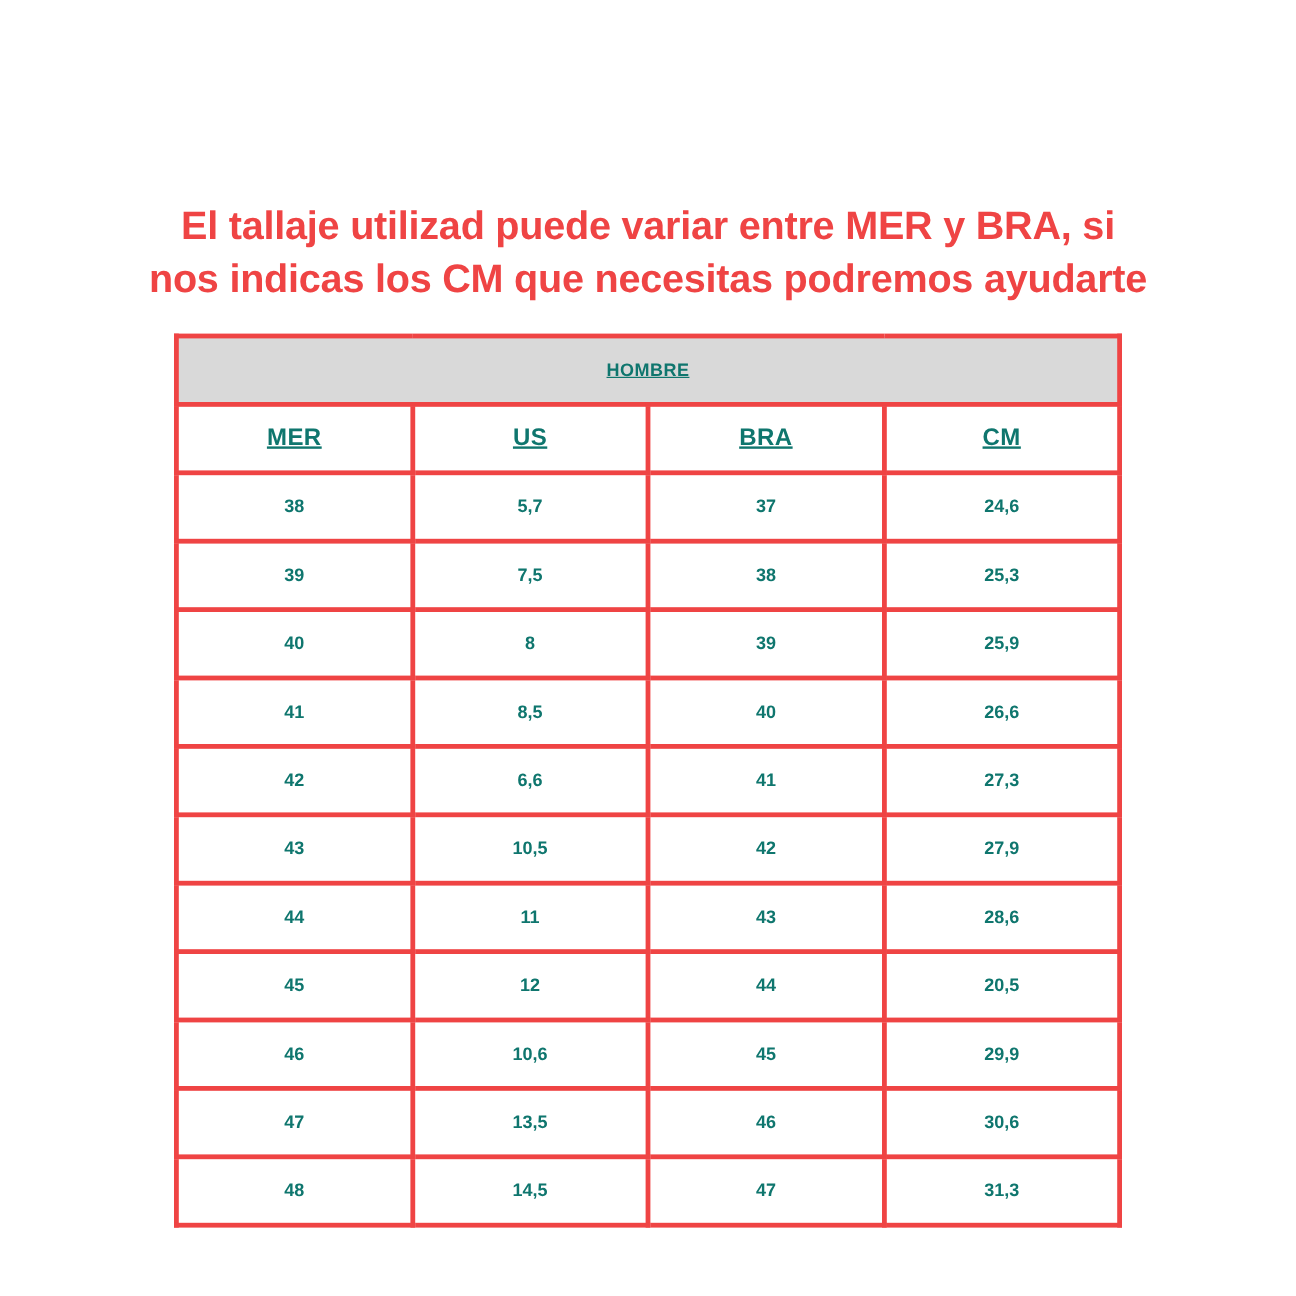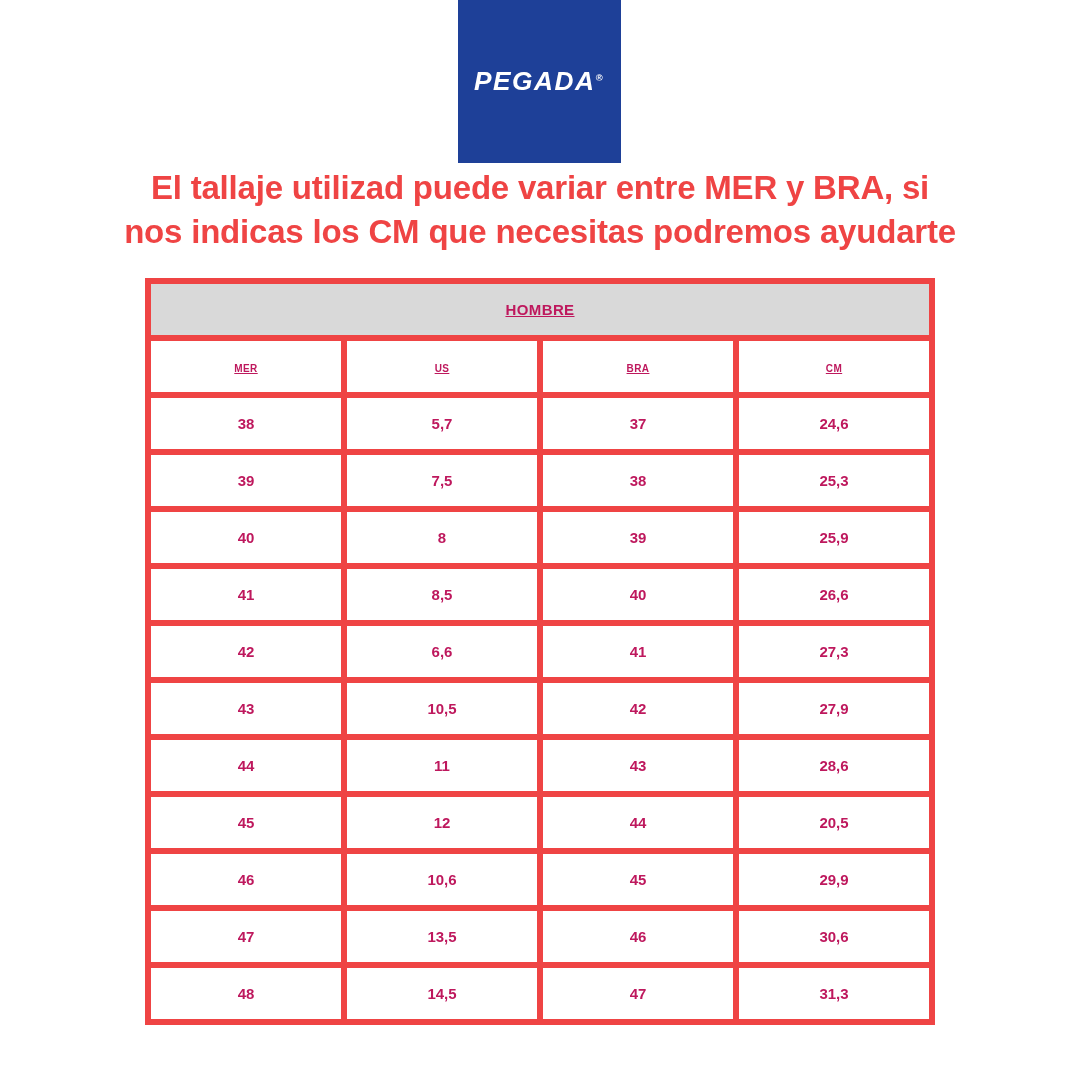--- a/index.html
+++ b/index.html
@@ -69,52 +69,49 @@
     top: 278px;
     width: 790px;
   }
   table.size-table {
     border-collapse: collapse;
     width: 790px;
     table-layout: fixed;
   }
   table.size-table td,
   table.size-table th {
-    border: 6px solid #ef4444;
+    border: 4px solid #ef4444;
     text-align: center;
     font-size: 15px;
     font-weight: bold;
-    color: #be185d;
+    color: #0f766e;
     height: 57px;
     padding: 0;
   }
   .title-row td {
     background: #d9d9d9;
     height: 53px;
     font-size: 14px;
   }
   .title-row td span {
     text-decoration: underline;
     letter-spacing: 0.4px;
   }
   .head-row td span {
     text-decoration: underline;
     letter-spacing: 0.4px;
-    font-size: 10px;
+    font-size: 20px;
   }
   .head-row td { height: 53px; }
 </style>
 </head>
 <body>
 
 <div class="page">
 
-  <div class="brand-banner" style="background: rgb(30, 64, 152);">
-    <div class="brand-logo"><span>PEGADA</span><span class="brand-reg">®</span></div>
-  </div>
 
   <div class="headline">
     <div>El tallaje utilizad puede variar entre MER y BRA, si</div>
     <div>nos indicas los CM que necesitas podremos ayudarte</div>
   </div>
 
   <div class="table-wrap">
     <table class="size-table">
       <tbody>
         <tr class="title-row">

